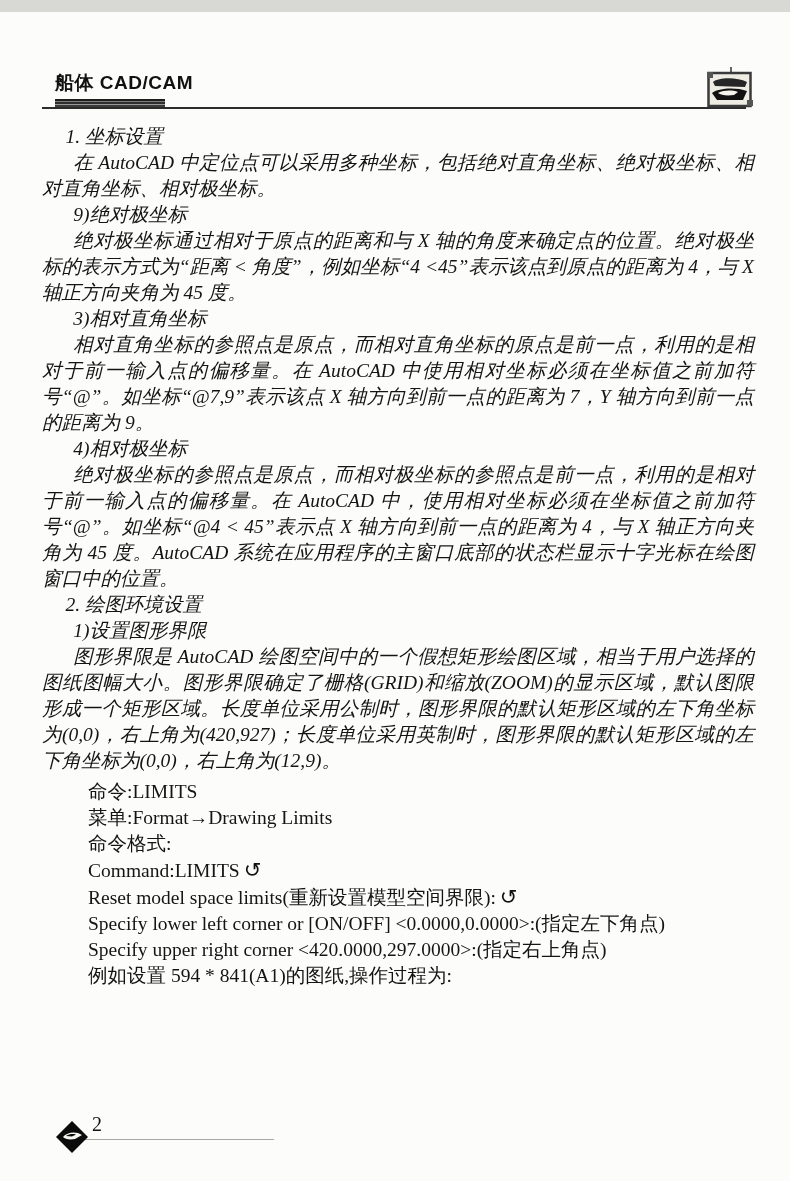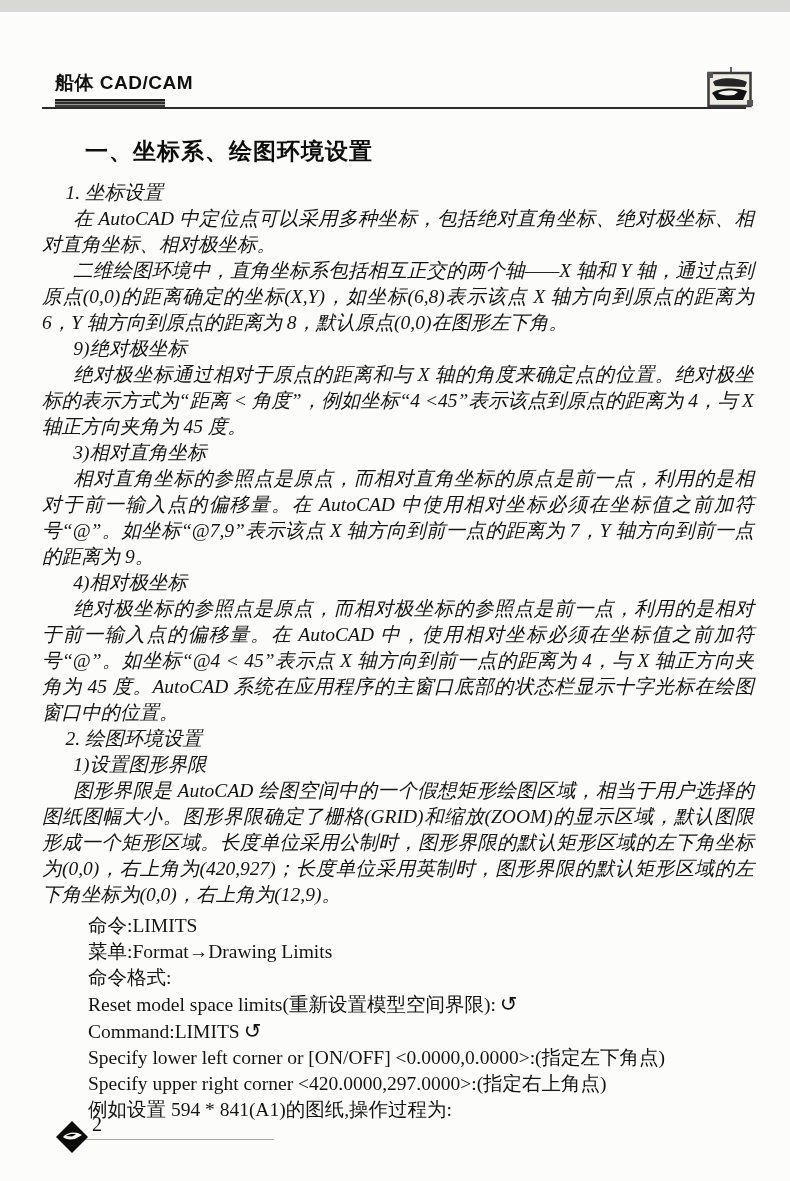--- a/index.html
+++ b/index.html
@@ -73,40 +73,38 @@
         <rect x="2.5" y="6" width="42" height="33" fill="#efece4" stroke="#3a3a3a" stroke-width="2.5"></rect>
         <rect x="1" y="5" width="6" height="6" fill="#555"></rect>
         <rect x="41" y="33" width="6" height="6" fill="#555"></rect>
         <path d="M7,15 C13,10 31,10 41,15 L39,20 L9,19 Z" fill="#262626"></path>
         <path d="M6,26 C12,21 30,20 41,24 L37,33 L11,33 Z" fill="#111"></path>
         <path d="M12,26 C18,23 26,23 32,25 L28,28 C20,29 15,28 12,26 Z" fill="#f5f3ec"></path>
       </svg>
     </span>
   </div>
 
-  <h1 class="section-title">一、坐标系、绘图环境设置</h1>
 
   <div class="content" id="content">
       <p class="block kai_heading"><span>1. 坐标设置</span></p>
       <p class="block paragraph"><span>在 AutoCAD 中定位点可以采用多种坐标，包括绝对直角坐标、绝对极坐标、相对直角坐标、相对极坐标。</span></p>
-      <p class="block paragraph"><span>二维绘图环境中，直角坐标系包括相互正交的两个轴——X 轴和 Y 轴，通过点到原点(0,0)的距离确定的坐标(X,Y)，如坐标(6,8)表示该点 X 轴方向到原点的距离为 6，Y 轴方向到原点的距离为 8，默认原点(0,0)在图形左下角。</span></p>
       <p class="block sub_heading"><span>9)绝对极坐标</span></p>
       <p class="block paragraph"><span>绝对极坐标通过相对于原点的距离和与 X 轴的角度来确定点的位置。绝对极坐标的表示方式为“距离 &lt; 角度”，例如坐标“4 &lt;45”表示该点到原点的距离为 4，与 X 轴正方向夹角为 45 度。</span></p>
       <p class="block sub_heading"><span>3)相对直角坐标</span></p>
       <p class="block paragraph"><span>相对直角坐标的参照点是原点，而相对直角坐标的原点是前一点，利用的是相对于前一输入点的偏移量。在 AutoCAD 中使用相对坐标必须在坐标值之前加符号“@”。如坐标“@7,9”表示该点 X 轴方向到前一点的距离为 7，Y 轴方向到前一点的距离为 9。</span></p>
       <p class="block sub_heading"><span>4)相对极坐标</span></p>
       <p class="block paragraph"><span>绝对极坐标的参照点是原点，而相对极坐标的参照点是前一点，利用的是相对于前一输入点的偏移量。在 AutoCAD 中，使用相对坐标必须在坐标值之前加符号“@”。如坐标“@4 &lt; 45”表示点 X 轴方向到前一点的距离为 4，与 X 轴正方向夹角为 45 度。AutoCAD 系统在应用程序的主窗口底部的状态栏显示十字光标在绘图窗口中的位置。</span></p>
       <p class="block kai_heading"><span>2. 绘图环境设置</span></p>
       <p class="block sub_heading"><span>1)设置图形界限</span></p>
       <p class="block paragraph"><span>图形界限是 AutoCAD 绘图空间中的一个假想矩形绘图区域，相当于用户选择的图纸图幅大小。图形界限确定了栅格(GRID)和缩放(ZOOM)的显示区域，默认图限形成一个矩形区域。长度单位采用公制时，图形界限的默认矩形区域的左下角坐标为(0,0)，右上角为(420,927)；长度单位采用英制时，图形界限的默认矩形区域的左下角坐标为(0,0)，右上角为(12,9)。</span></p>
       <p class="block command"><span>命令:LIMITS</span></p>
       <p class="block command"><span>菜单:Format→Drawing Limits</span></p>
       <p class="block command"><span>命令格式:</span></p>
+      <p class="block command"><span>Command:LIMITS</span><span class="enter-symbol">↺</span></p>
       <p class="block command"><span>Reset model space limits(重新设置模型空间界限):</span><span class="enter-symbol">↺</span></p>
-      <p class="block command"><span>Command:LIMITS</span><span class="enter-symbol">↺</span></p>
       <p class="block command"><span>Specify lower left corner or [ON/OFF] &lt;0.0000,0.0000&gt;:(指定左下角点)</span></p>
       <p class="block command"><span>Specify upper right corner &lt;420.0000,297.0000&gt;:(指定右上角点)</span></p>
       <p class="block command"><span>例如设置 594 * 841(A1)的图纸,操作过程为:</span></p>
     </div>
 
   <div class="footer-rule"></div>
   <span class="diamond">
     <svg width="34" height="34" viewBox="0 0 34 34">
       <polygon points="17,1 33,17 17,33 1,17" fill="#0b0b0b"></polygon>
       <path d="M8,17 C12,12 21,11 27,15 L20,19 C14,20 10,19 8,17 Z" fill="#f7f6f1"></path>

